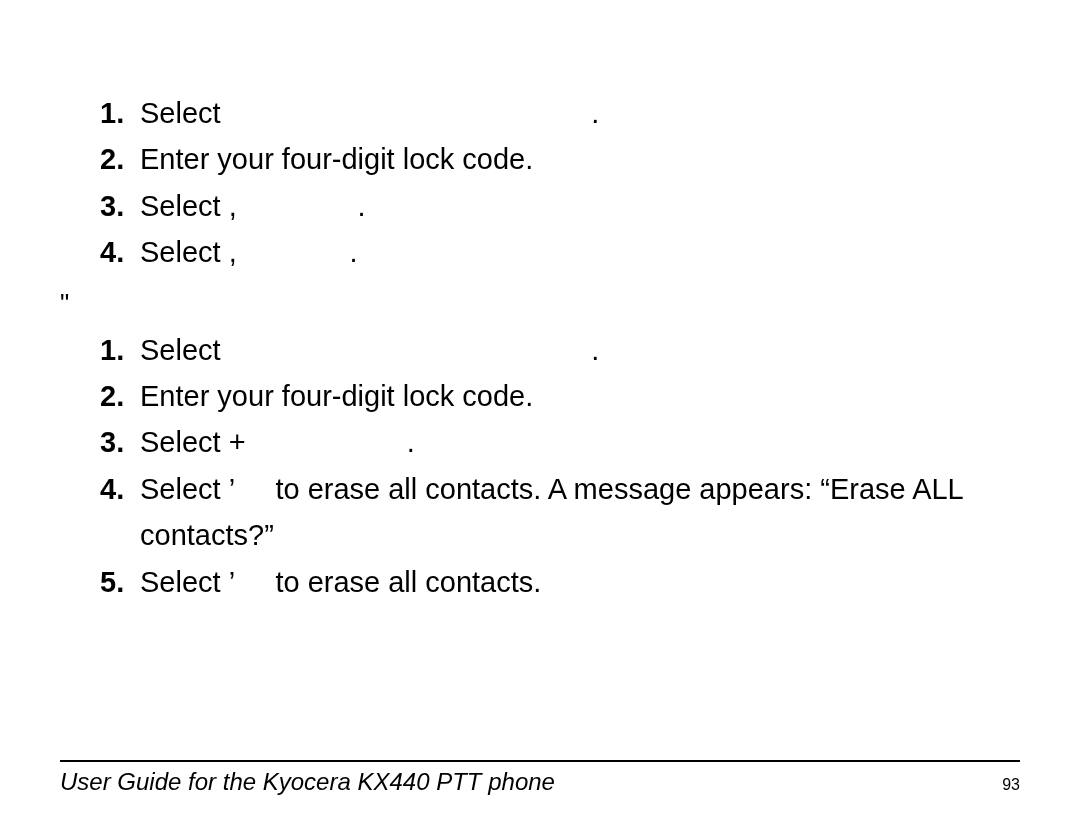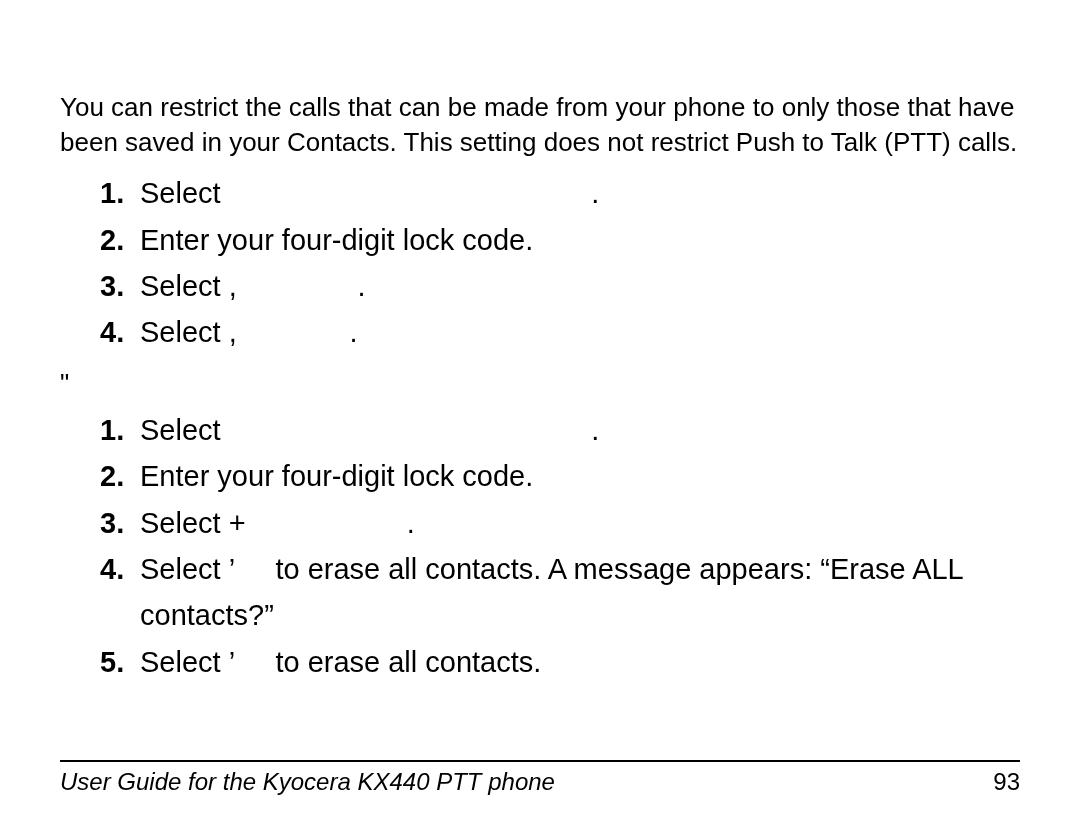--- a/index.html
+++ b/index.html
@@ -56,28 +56,27 @@
       padding-top: 6px;
       display: flex;
       justify-content: space-between;
       align-items: baseline;
     }
     .footer-title {
       font-size: 24px;
       font-style: italic;
     }
     .footer-page {
-      font-size: 24px;
+      font-size: 16px;
     }
   </style>
 </head>
 <body>
 
 <div class="page">
-  <p class="intro">You can restrict the calls that can be made from your phone to only those that have been saved in your Contacts. This setting does not restrict Push to Talk (PTT) calls.</p>
 
   <ol class="list">
     <li class="list-item">Select&nbsp;&nbsp;&nbsp;&nbsp;&nbsp;&nbsp;&nbsp;&nbsp;&nbsp;&nbsp;&nbsp;&nbsp;&nbsp;&nbsp;&nbsp;&nbsp;&nbsp;&nbsp;&nbsp;&nbsp;&nbsp;&nbsp;&nbsp;&nbsp;&nbsp;&nbsp;&nbsp;&nbsp;&nbsp;&nbsp;&nbsp;&nbsp;&nbsp;&nbsp;&nbsp;&nbsp;&nbsp;&nbsp;&nbsp;&nbsp;&nbsp;&nbsp;&nbsp;&nbsp;&nbsp;&nbsp;.</li>
     <li class="list-item">Enter your four-digit lock code.</li>
     <li class="list-item">Select ,&nbsp;&nbsp;&nbsp;&nbsp;&nbsp;&nbsp;&nbsp;&nbsp;&nbsp;&nbsp;&nbsp;&nbsp;&nbsp;&nbsp;&nbsp;.</li>
     <li class="list-item">Select ,&nbsp;&nbsp;&nbsp;&nbsp;&nbsp;&nbsp;&nbsp;&nbsp;&nbsp;&nbsp;&nbsp;&nbsp;&nbsp;&nbsp;.</li>
   </ol>
 
   <p class="section-marker">"</p>
 

